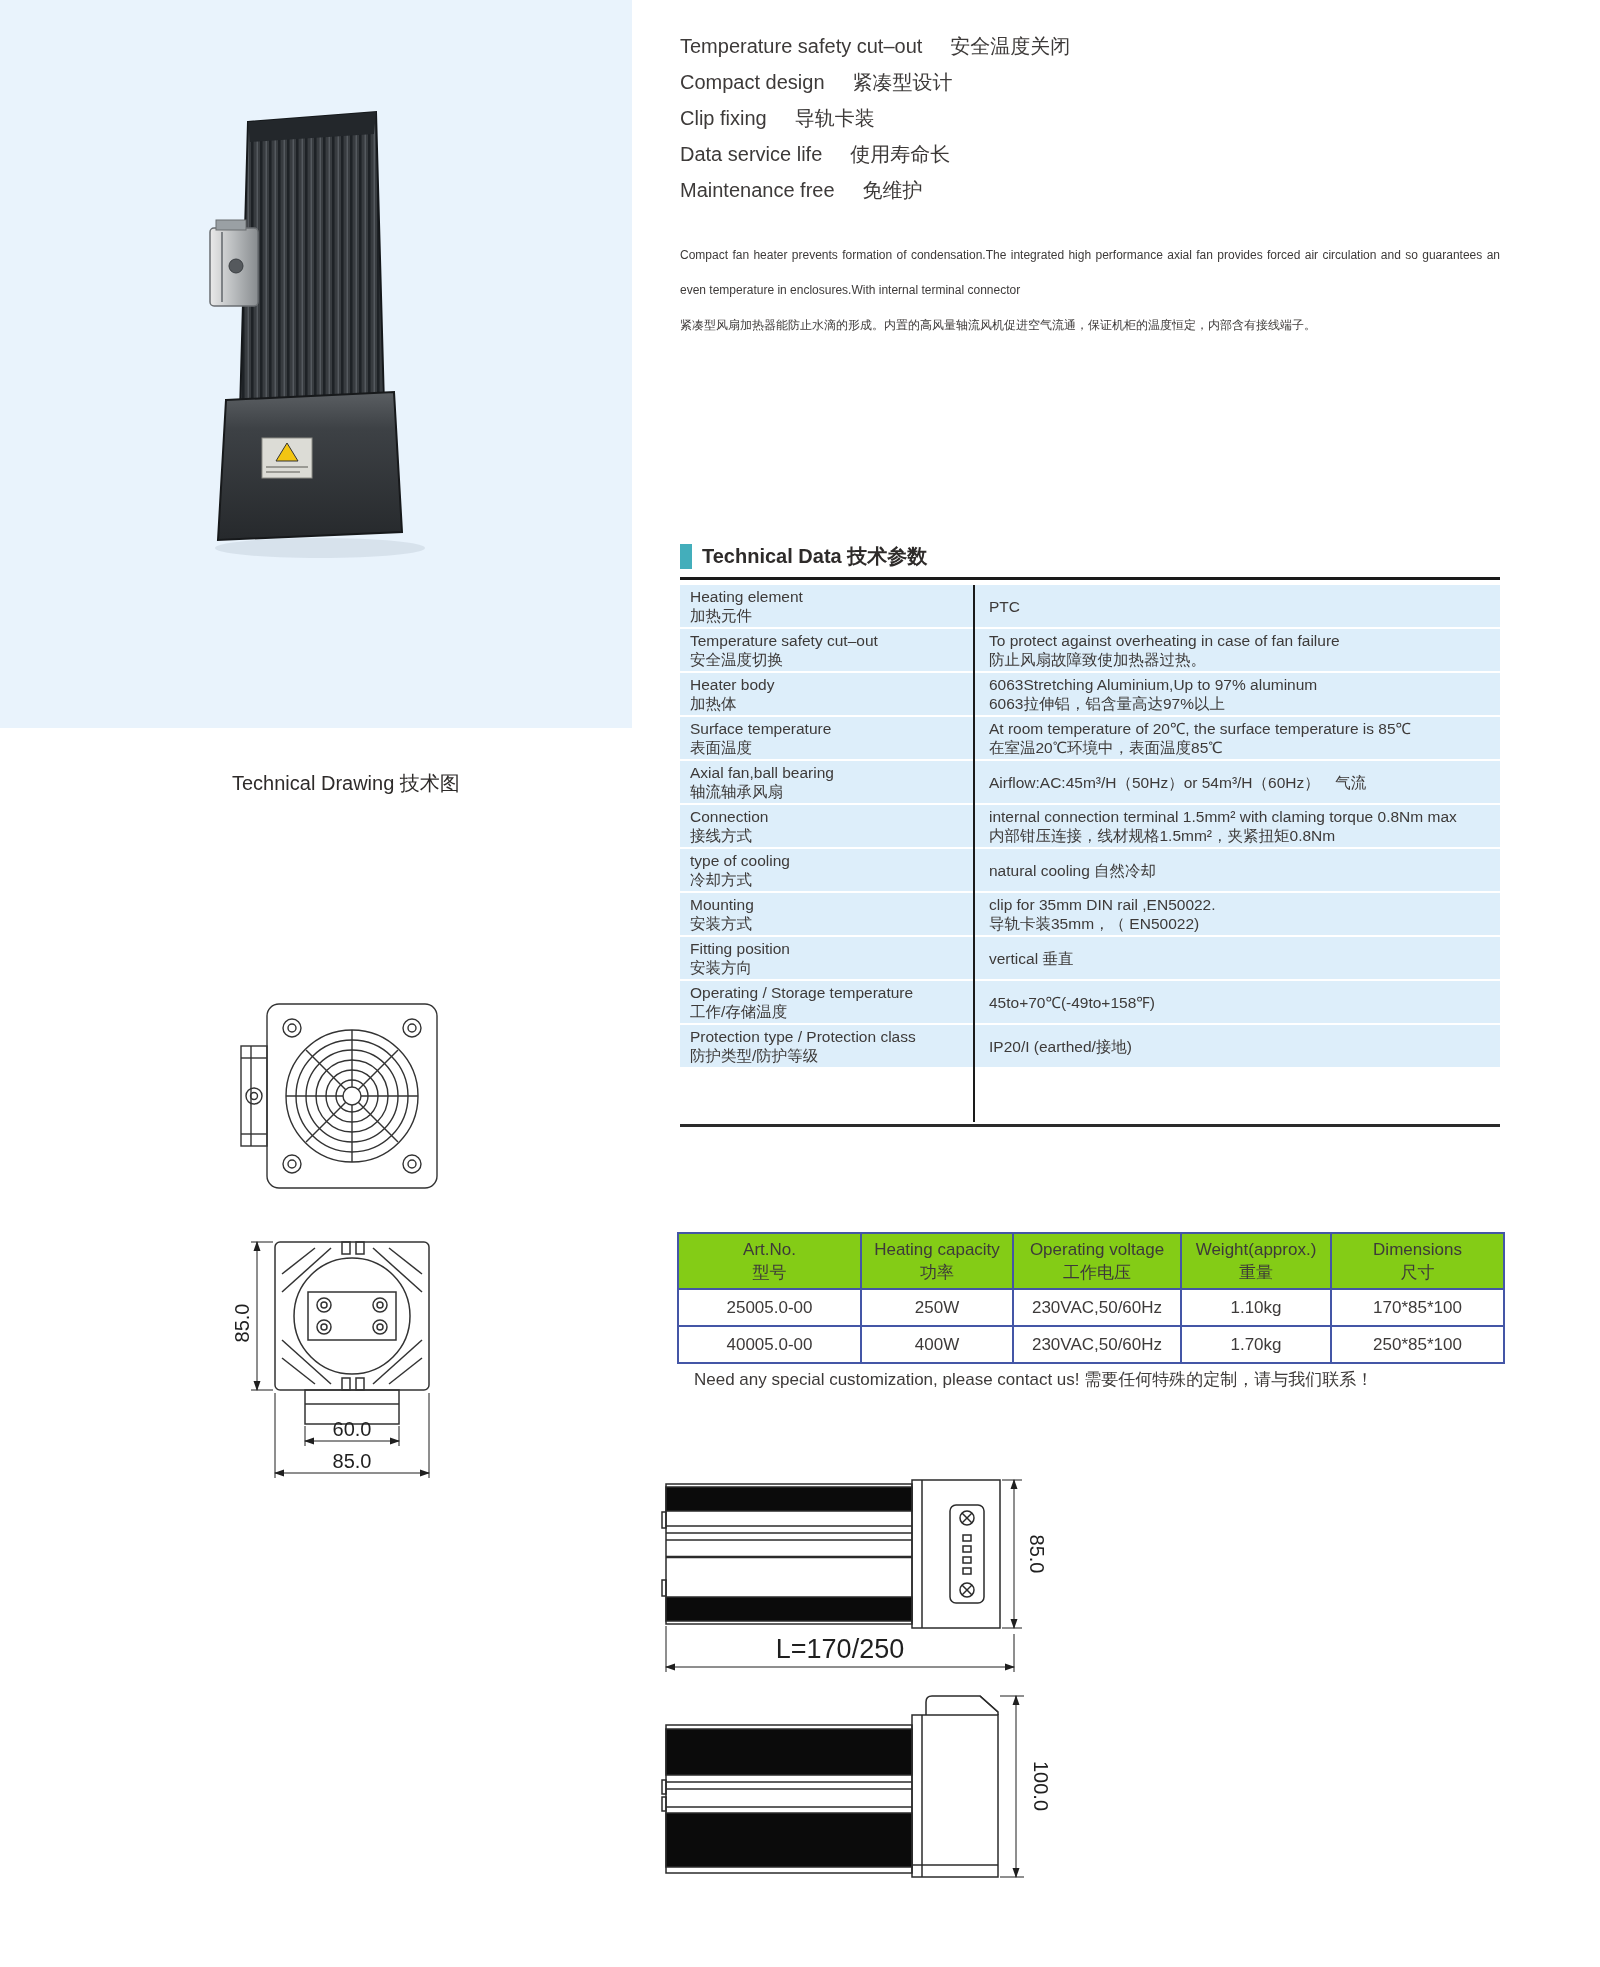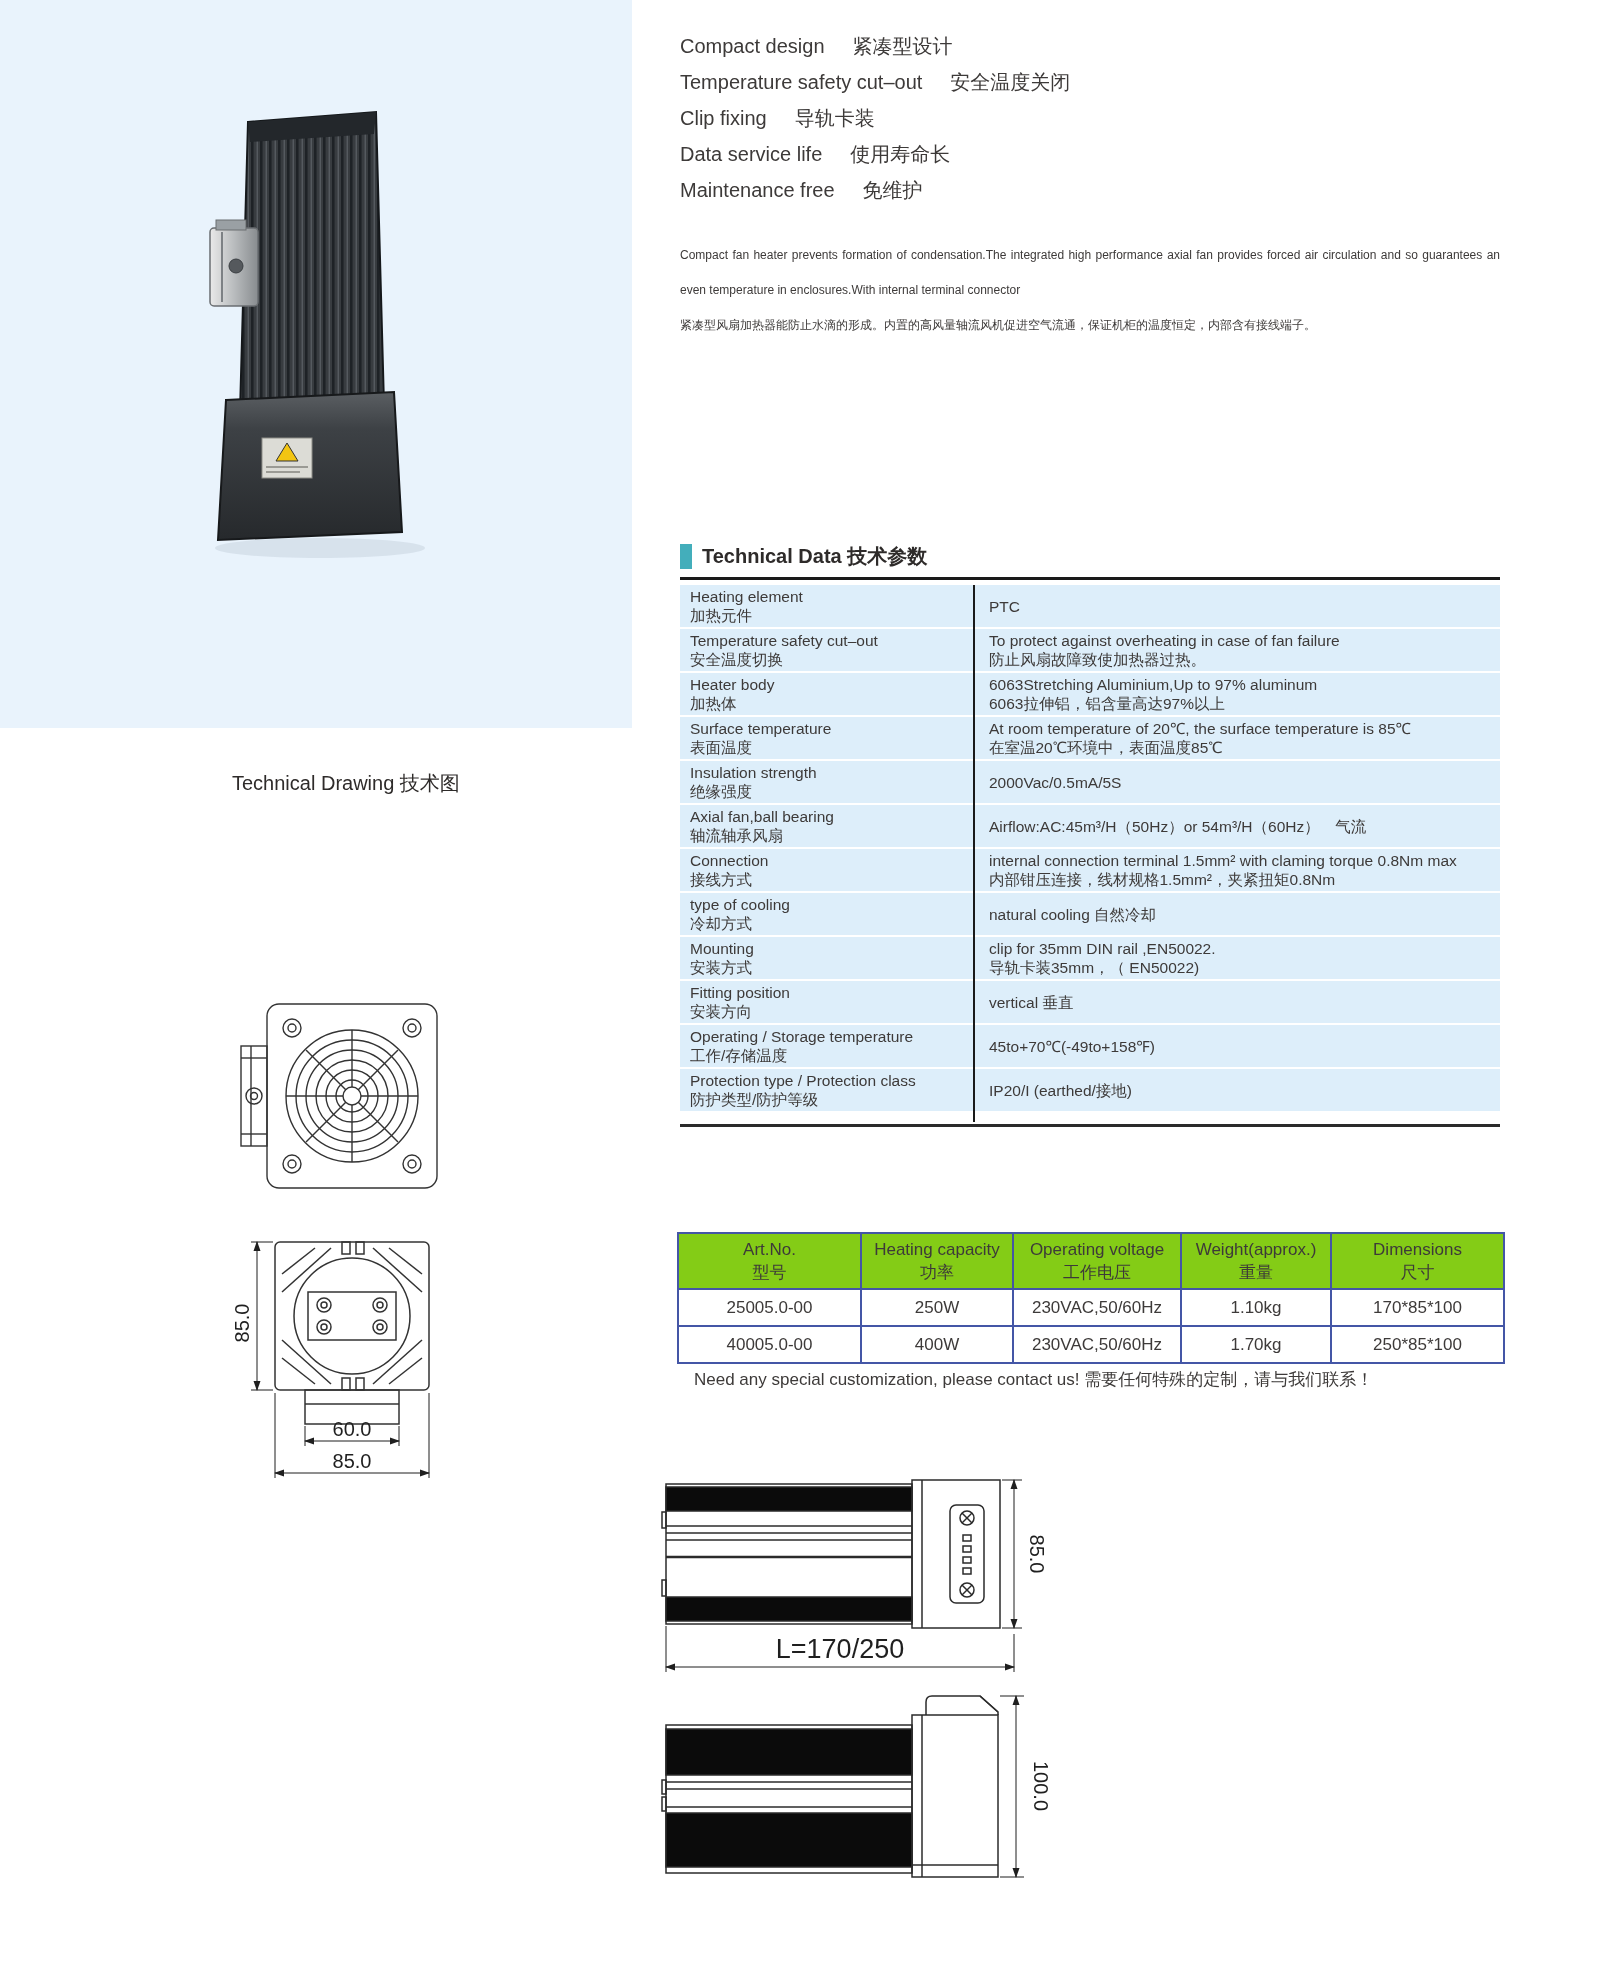--- a/index.html
+++ b/index.html
@@ -87,22 +87,22 @@
 
       <polygon points="56,300 224,292 232,432 48,440" fill="url(#gBase)" stroke="#17191b" stroke-width="2"></polygon>
       <rect x="92" y="338" width="50" height="40" fill="#dcdcd6" stroke="#8e8e88"></rect>
       <polygon points="117,343 128,361 106,361" fill="#f3c512" stroke="#333" stroke-width="1"></polygon>
       <line x1="96" y1="367" x2="138" y2="367" stroke="#9a9a94" stroke-width="2"></line>
       <line x1="96" y1="372" x2="130" y2="372" stroke="#9a9a94" stroke-width="2"></line>
     </svg>
   </div>
 
   <div class="features">
+    <div class="feature-line"><span class="en">Temperature safety cut–out</span><span class="zh">安全温度关闭</span></div>
     <div class="feature-line"><span class="en">Compact design</span><span class="zh">紧凑型设计</span></div>
-    <div class="feature-line"><span class="en">Temperature safety cut–out</span><span class="zh">安全温度关闭</span></div>
     <div class="feature-line"><span class="en">Clip fixing</span><span class="zh">导轨卡装</span></div>
     <div class="feature-line"><span class="en">Data service life</span><span class="zh">使用寿命长</span></div>
     <div class="feature-line"><span class="en">Maintenance free</span><span class="zh">免维护</span></div>
   </div>
 
   <div class="desc">
     <p class="desc-en">Compact fan heater prevents formation of condensation.The integrated high performance axial fan provides forced air circulation and so guarantees an even temperature in enclosures.With internal terminal connector</p>
     <p class="desc-zh">紧凑型风扇加热器能防止水滴的形成。内置的高风量轴流风机促进空气流通，保证机柜的温度恒定，内部含有接线端子。</p>
   </div>
 
@@ -142,30 +142,20 @@
         </div>
     </div>
     <div class="t-row">
       <div class="t-label">
           <div>Surface temperature</div>
           <div>表面温度</div>
         </div>
       <div class="t-value">
           <div>At room temperature of 20℃, the surface temperature is 85℃</div>
           <div>在室温20℃环境中，表面温度85℃</div>
-        </div>
-    </div>
-    <div class="t-row">
-      <div class="t-label">
-          <div>Insulation strength</div>
-          <div>绝缘强度</div>
-        </div>
-      <div class="t-value">
-          <div>2000Vac/0.5mA/5S</div>
-          <div></div>
         </div>
     </div>
     <div class="t-row">
       <div class="t-label">
           <div>Axial fan,ball bearing</div>
           <div>轴流轴承风扇</div>
         </div>
       <div class="t-value">
           <div>Airflow:AC:45m³/H（50Hz）or 54m³/H（60Hz）　气流</div>
           <div></div>

